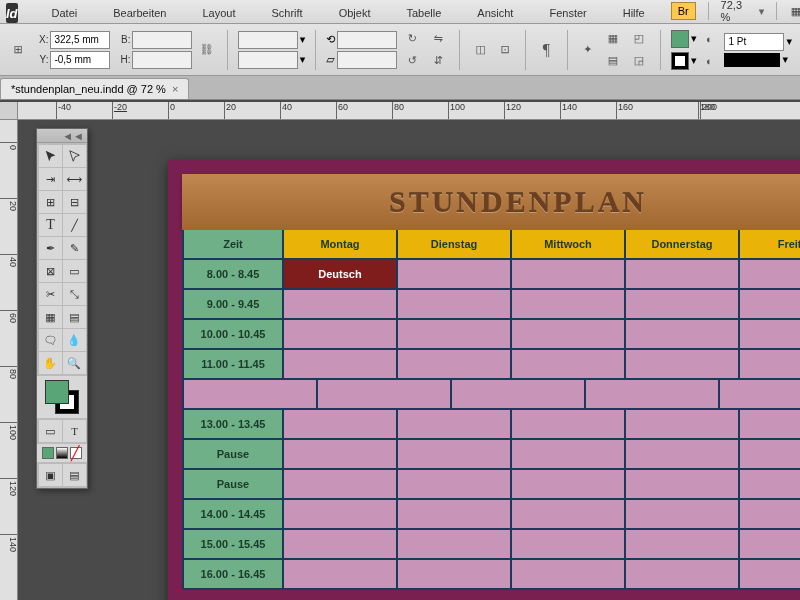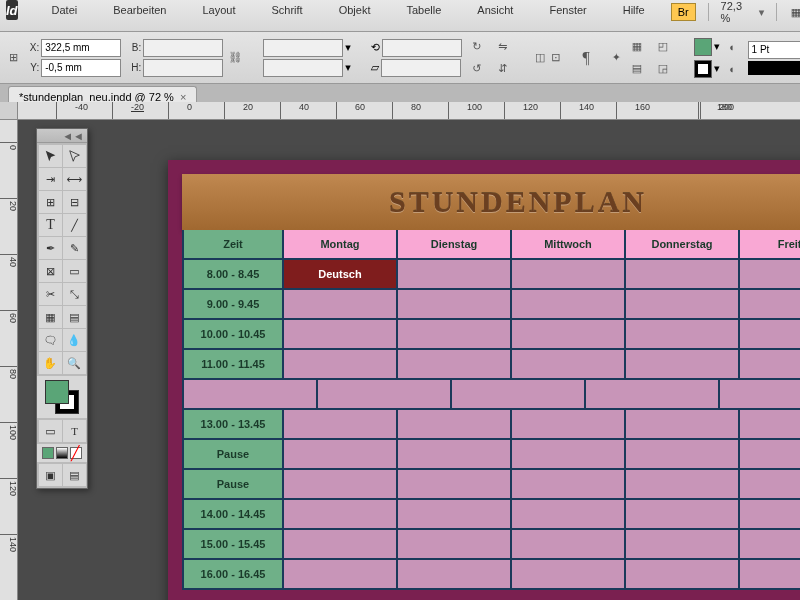--- a/index.html
+++ b/index.html
@@ -1,53 +1,53 @@
 <!DOCTYPE html>
 <html><head>
 <meta charset="utf-8">
 <style>
 *{margin:0;padding:0;box-sizing:border-box;font-family:Tahoma,Arial,sans-serif;font-size:11px;user-select:none}
 body{width:800px;height:600px;background:#4a4a4a;overflow:hidden;position:relative}
-.menubar{height:32px;background:linear-gradient(#e8e8e8,#d8d8d8);display:flex;align-items:flex-start;padding:0 6px;gap:16px;border-bottom:1px solid #999}
+.menubar{height:24px;background:linear-gradient(#e8e8e8,#d8d8d8);display:flex;align-items:flex-end;padding:0 6px;gap:16px;border-bottom:1px solid #999}
 .app-logo{width:30px;height:20px;background:#333;color:#fff;display:flex;align-items:center;justify-content:center;font-weight:bold;font-size:13px;font-style:italic;margin-right:8px;border-radius:2px}
 .menu-item{padding:4px 10px;cursor:default;color:#333}
 .menu-right{margin-left:auto;display:flex;align-items:center;gap:8px}
 .br-badge{background:#ffc850;padding:2px 6px;font-weight:normal;border:1px solid #aa8830}
 .zoom-val{color:#333}
 .menu-sep{width:1px;height:18px;background:#aaa;margin:0 4px}
 .menu-icon{width:22px;height:18px;display:flex;align-items:center;justify-content:center;color:#444}
 .ctrlbar{height:52px;background:linear-gradient(#e4e4e4,#d4d4d4);border-bottom:1px solid #999;display:flex;align-items:center;padding:0 8px;gap:4px}
 .ctrl-group{display:flex;flex-direction:column;gap:2px}
 .ctrl-row{display:flex;align-items:center;gap:2px}
 .ctrl-lbl{width:16px;text-align:right;color:#333;font-size:10px}
-.ctrl-in{width:80px;height:18px;background:#fff;border:1px solid #888;padding:0 3px;font-size:10px;display:flex;align-items:center}
+.ctrl-in{width:60px;height:18px;background:#fff;border:1px solid #888;padding:0 3px;font-size:10px;display:flex;align-items:center}
 .ctrl-in.empty{background:#f0f0f0}
 .ctrl-sep{width:1px;height:40px;background:#aaa;margin:0 6px}
 .ctrl-icon{width:22px;height:20px;border:1px solid transparent;display:flex;align-items:center;justify-content:center;color:#555}
 .swatch{width:18px;height:18px;border:1px solid #666}
 .swatch.fill{background:#5aa577}
 .swatch.stroke{background:#fff;box-shadow:inset 0 0 0 3px #000}
 .stroke-display{width:56px;height:14px;background:#000}
-.tabbar{height:24px;background:#b8b8b8;display:flex;align-items:flex-end;padding-left:8px;border-bottom:1px solid #888}
+.tabbar{height:24px;background:#b8b8b8;display:flex;align-items:flex-end;padding-left:0;border-bottom:1px solid #888}
 .tab{background:#e8e8e8;padding:4px 10px;border:1px solid #999;border-bottom:none;border-radius:3px 3px 0 0;display:flex;align-items:center;gap:6px;font-size:11px}
 .tab-close{color:#666;cursor:default}
 .ruler-h{position:absolute;top:102px;left:18px;right:0;height:18px;background:#e0e0e0;border-bottom:1px solid #888;overflow:hidden}
 .ruler-v{position:absolute;top:102px;left:0;width:18px;bottom:0;background:#e0e0e0;border-right:1px solid #888;overflow:hidden}
 .ruler-corner{position:absolute;top:102px;left:0;width:18px;height:18px;background:#d0d0d0;border-right:1px solid #888;border-bottom:1px solid #888;z-index:2}
-.ruler-h .tick{position:absolute;top:0;height:18px;border-left:1px solid #666;font-size:9px;padding-left:18px;color:#333}
+.ruler-h .tick{position:absolute;top:0;height:18px;border-left:1px solid #666;font-size:9px;padding-left:1px;color:#333}
 .ruler-v .tick{position:absolute;left:0;width:18px;border-top:1px solid #666;font-size:9px;color:#333;writing-mode:vertical-rl;padding-top:2px}
 .canvas{position:absolute;top:120px;left:18px;right:0;bottom:0;background:#4a4a4a;overflow:hidden}
 .page{position:absolute;top:40px;left:150px;width:700px;height:500px;background:#7a2050;box-shadow:0 3px 12px rgba(0,0,0,.5)}
 .banner{height:56px;background:linear-gradient(#c08850,#a06830);display:flex;align-items:center;justify-content:center;margin:14px 14px 0 14px;box-shadow:0 2px 4px rgba(0,0,0,.3)}
 .banner-title{font-family:Georgia,serif;font-size:30px;font-weight:bold;color:#6b3f20;letter-spacing:3px;text-shadow:0 1px 0 rgba(255,255,255,.3),0 -1px 0 rgba(0,0,0,.4)}
 .grid{margin:0 14px;border-left:2px solid #1a3a5a}
 .grid-row{display:flex;height:30px}
 .grid-cell{border-right:2px solid #1a3a5a;border-bottom:2px solid #1a3a5a;display:flex;align-items:center;justify-content:center;font-weight:bold;font-size:11px}
 .cell-time{width:100px;background:#6fb088;color:#1a3a2a}
-.cell-day{flex:1;background:#f9a8d4;color:#1a3a2a}
+.cell-day{flex:1;background:#eab308;color:#1a3a2a}
 .cell-data{flex:1;background:#c895b8;color:#fff}
 .cell-data.hl{background:#7f1d1d;color:#fff}
 .toolbox{position:absolute;top:128px;left:36px;width:52px;background:#d8d8d8;border:1px solid #666;box-shadow:2px 2px 6px rgba(0,0,0,.4);z-index:10}
 .toolbox-head{height:14px;background:linear-gradient(#c8c8c8,#b8b8b8);border-bottom:1px solid #999;display:flex;align-items:center;justify-content:flex-end;padding-right:3px;color:#666;font-size:9px}
 .tool-grid{display:grid;grid-template-columns:1fr 1fr;gap:1px;padding:2px;background:#bbb}
 .tool{width:23px;height:22px;background:#d8d8d8;display:flex;align-items:center;justify-content:center;color:#333;cursor:default}
 .tool svg{width:14px;height:14px}
 .tool-colors{padding:4px;display:flex;flex-direction:column;align-items:center;gap:2px}
 .color-stack{position:relative;width:34px;height:34px}
 .color-fill{position:absolute;top:0;left:0;width:24px;height:24px;background:#5aa577;border:1px solid #333}

